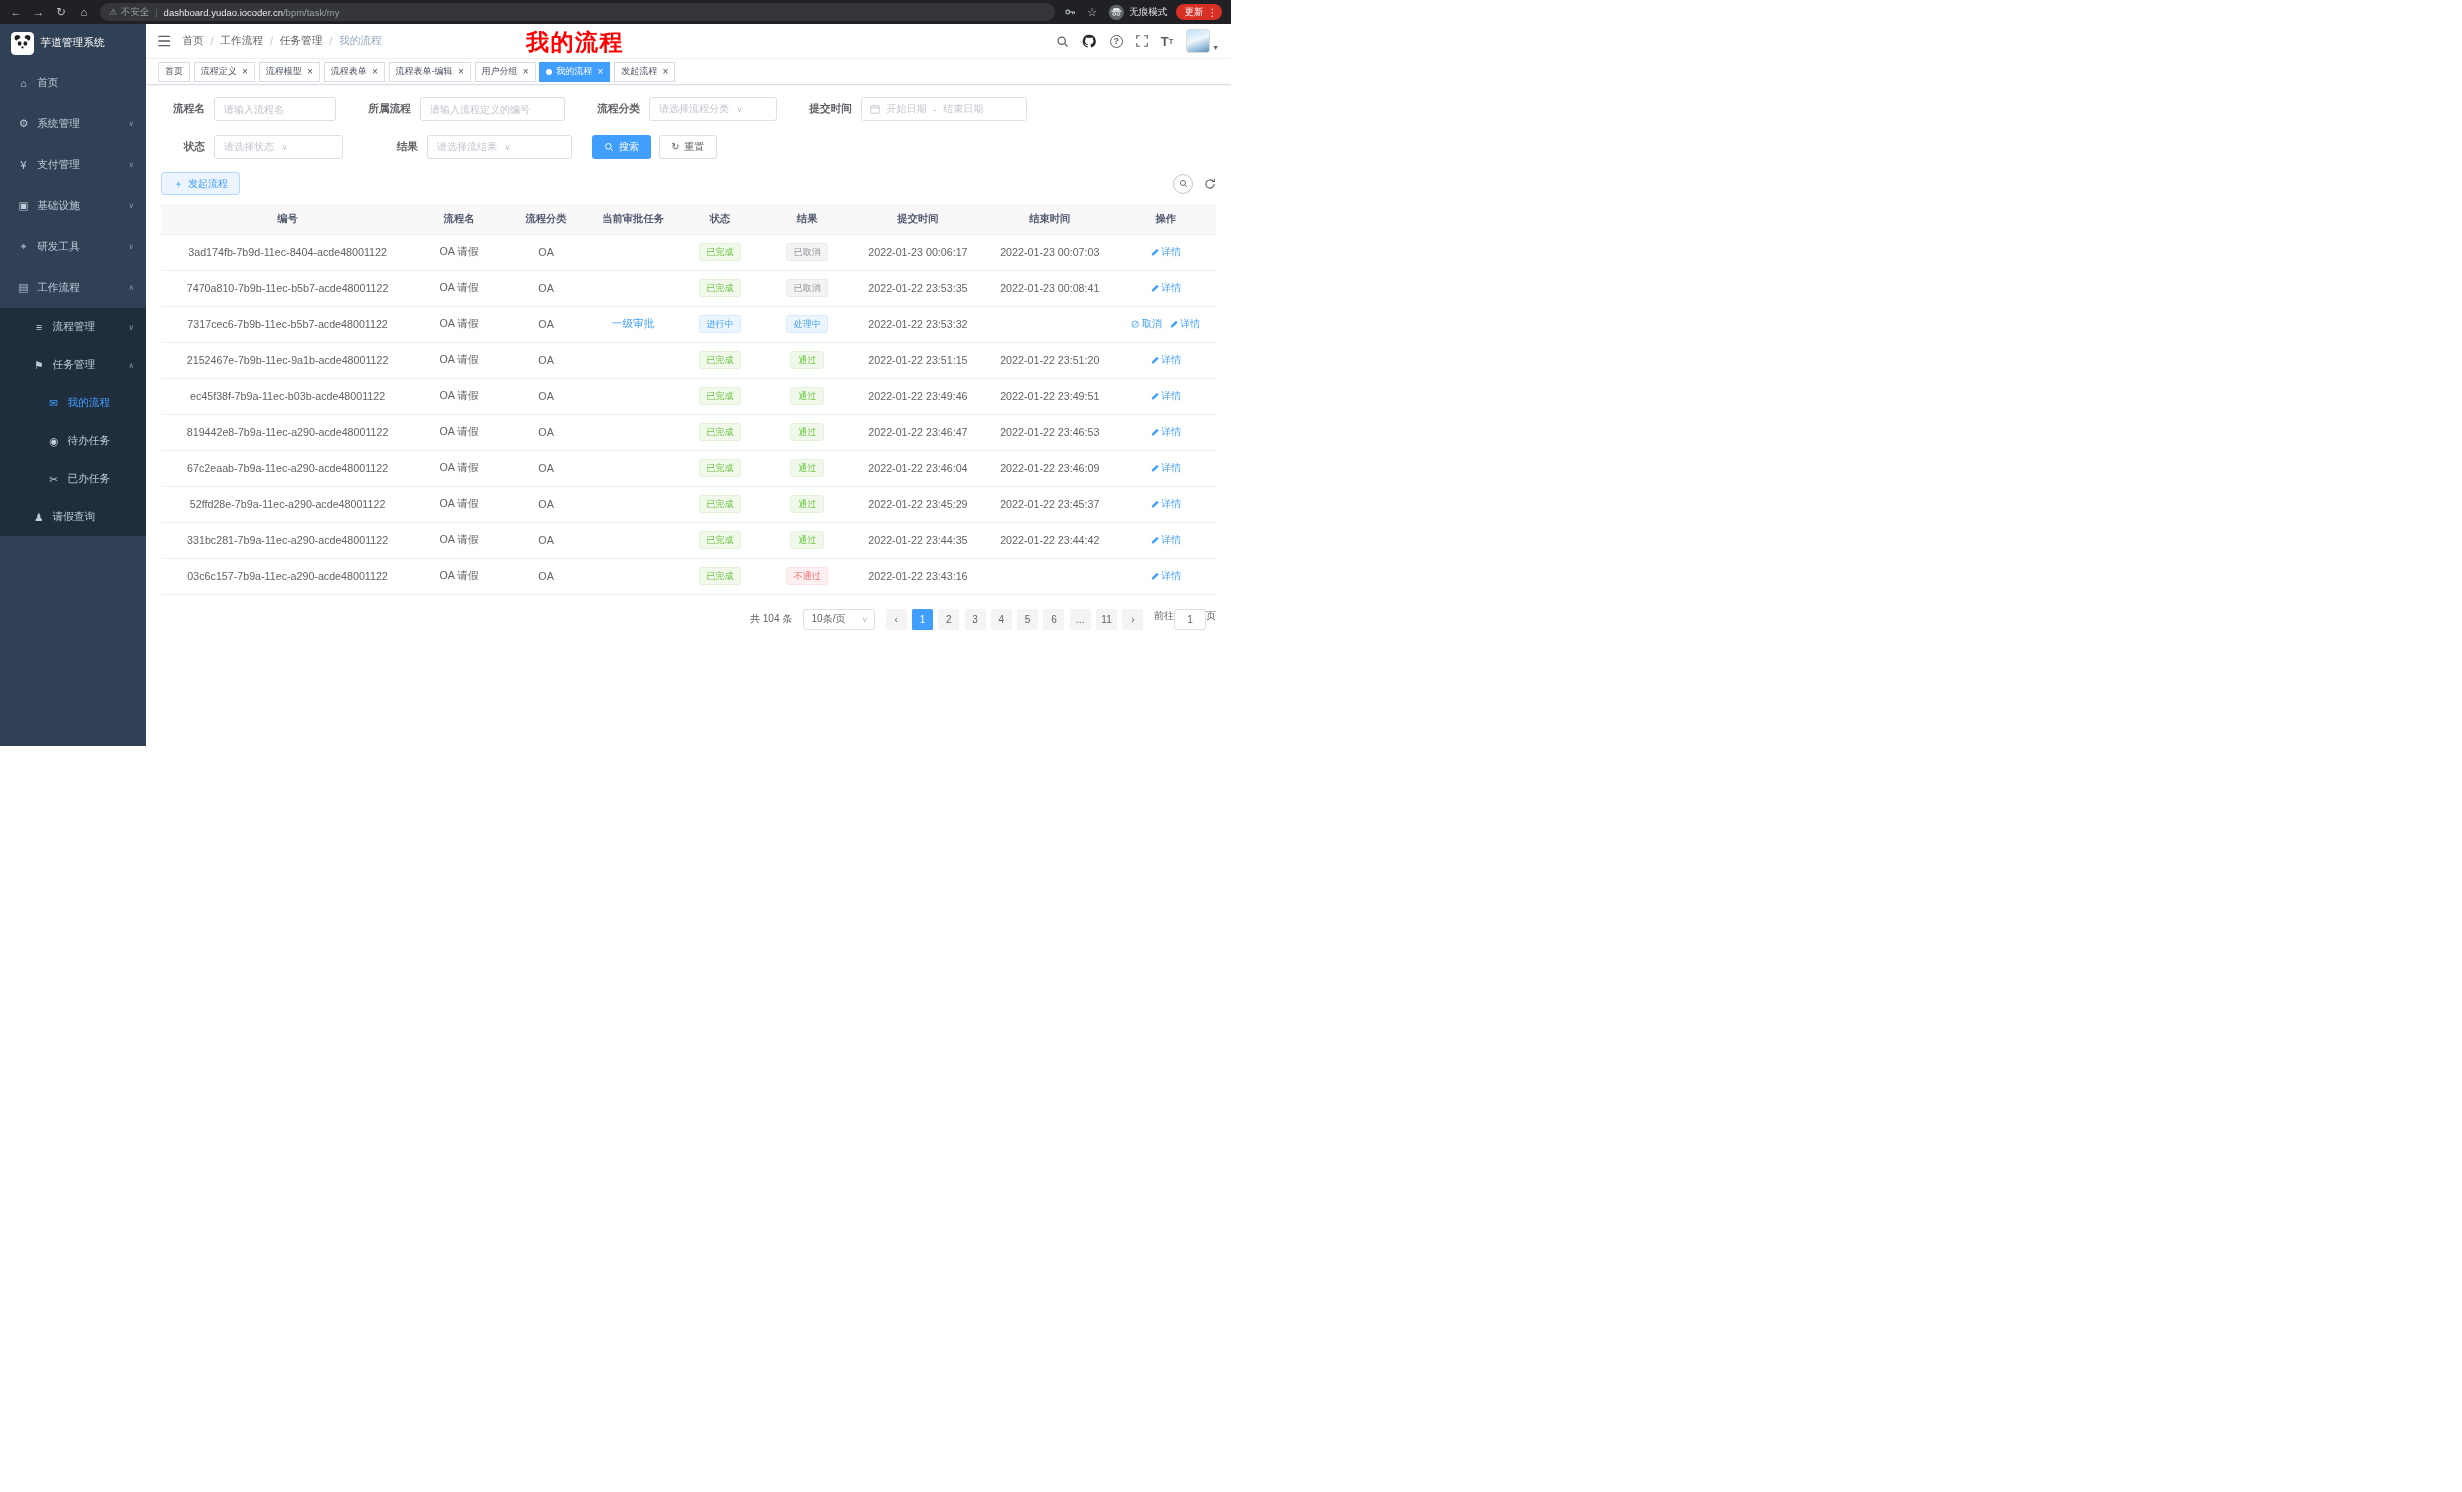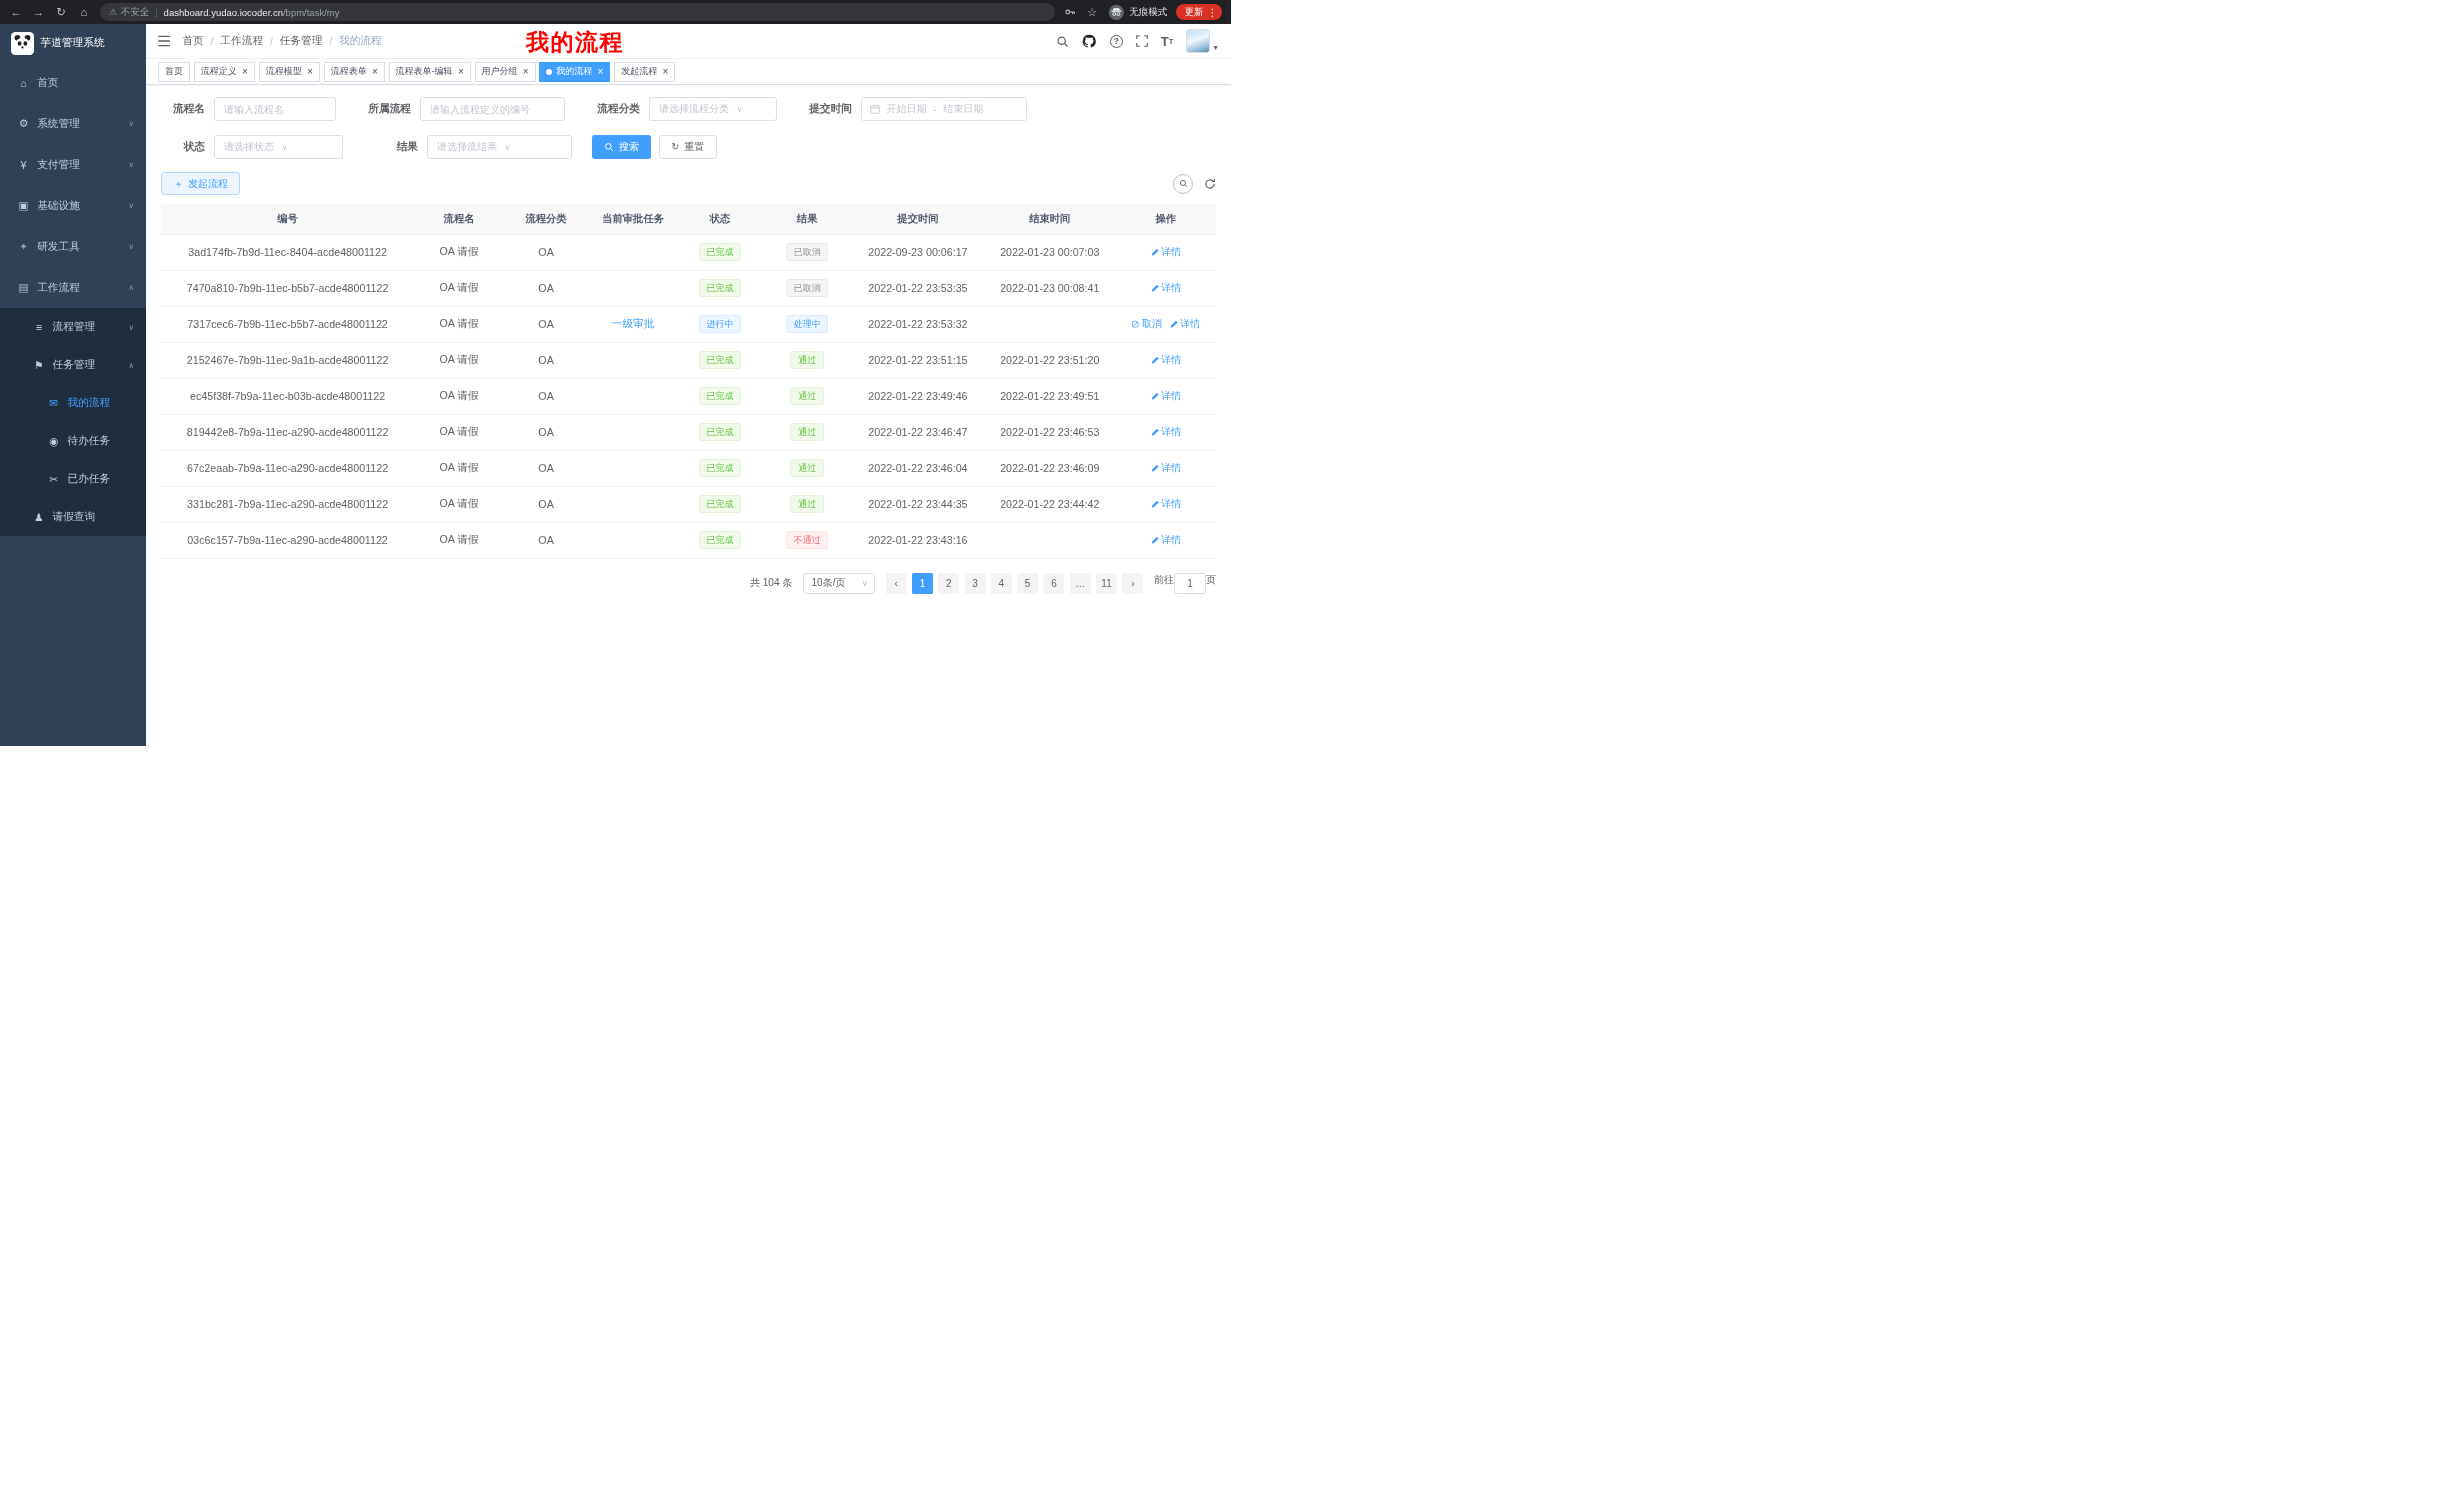--- a/index.html
+++ b/index.html
@@ -414,21 +414,21 @@
             </tr>
           </thead>
         <tbody>
             <tr>
               <td>3ad174fb-7b9d-11ec-8404-acde48001122</td>
               <td>OA 请假</td>
               <td>OA</td>
               <td></td>
               <td><span class="tag success">已完成</span></td>
               <td><span class="tag info">已取消</span></td>
-              <td>2022-09-23 00:06:17</td>
+              <td>2022-01-23 00:06:17</td>
               <td>2022-01-23 00:07:03</td>
               <td><a class="lnk"><svg viewBox="0 0 12 12" width="8.4" height="8.4" fill="#409eff">
                     <path d="M1 11l1-3.5L8.5 1 11 3.5 4.5 10z"></path>
                   </svg>详情</a></td>
             </tr>
             <tr>
               <td>7470a810-7b9b-11ec-b5b7-acde48001122</td>
               <td>OA 请假</td>
               <td>OA</td>
               <td></td>
@@ -497,20 +497,33 @@
             </tr>
             <tr>
               <td>67c2eaab-7b9a-11ec-a290-acde48001122</td>
               <td>OA 请假</td>
               <td>OA</td>
               <td></td>
               <td><span class="tag success">已完成</span></td>
               <td><span class="tag success">通过</span></td>
               <td>2022-01-22 23:46:04</td>
               <td>2022-01-22 23:46:09</td>
+              <td><a class="lnk"><svg viewBox="0 0 12 12" width="8.4" height="8.4" fill="#409eff">
+                    <path d="M1 11l1-3.5L8.5 1 11 3.5 4.5 10z"></path>
+                  </svg>详情</a></td>
+            </tr>
+            <tr>
+              <td>52ffd28e-7b9a-11ec-a290-acde48001122</td>
+              <td>OA 请假</td>
+              <td>OA</td>
+              <td></td>
+              <td><span class="tag success">已完成</span></td>
+              <td><span class="tag success">通过</span></td>
+              <td>2022-01-22 23:45:29</td>
+              <td>2022-01-22 23:45:37</td>
               <td><a class="lnk"><svg viewBox="0 0 12 12" width="8.4" height="8.4" fill="#409eff">
                     <path d="M1 11l1-3.5L8.5 1 11 3.5 4.5 10z"></path>
                   </svg>详情</a></td>
             </tr>
             <tr>
               <td>331bc281-7b9a-11ec-a290-acde48001122</td>
               <td>OA 请假</td>
               <td>OA</td>
               <td></td>
               <td><span class="tag success">已完成</span></td>

